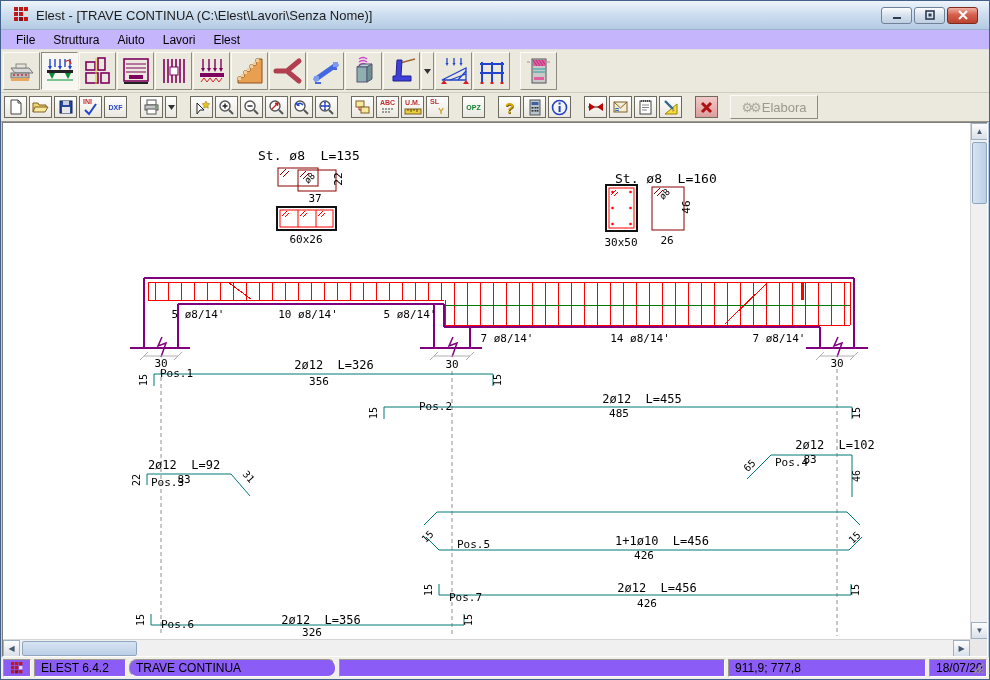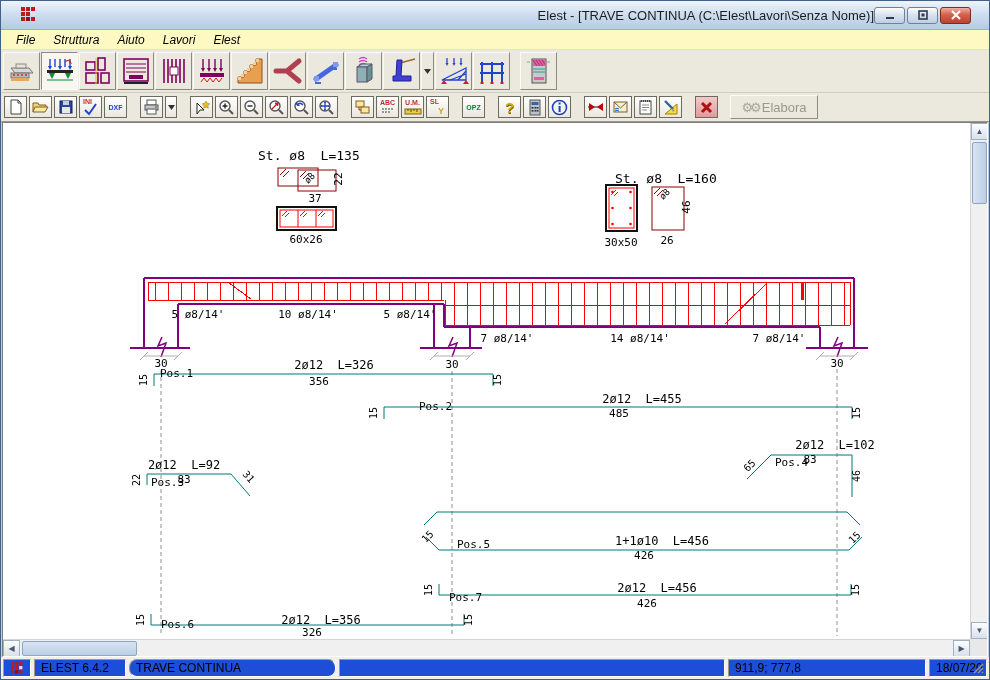--- a/index.html
+++ b/index.html
@@ -5,38 +5,37 @@
   html,body{margin:0;padding:0;background:#888;}
   *{box-sizing:border-box;}
   .window{
     position:relative;width:990px;height:680px;margin:0 auto;
     background:#b9cfe8;border:1px solid #42608a;
     font-family:"Liberation Sans",sans-serif;font-size:12px;color:#000;
     display:flex;flex-direction:column;
   }
   
   .titlebar{
-    height:29px;flex:0 0 29px;display:flex;align-items:center;padding:0 18px;
+    height:29px;flex:0 0 29px;display:flex;align-items:center;padding:0 11px;
     background:linear-gradient(#eef4fb,#cfdff0 45%,#b4cbe4);
     border-bottom:1px solid #9ab2cf;
-    text-align:right;
   }
   .app-icon{width:16px;height:16px;margin:0 6px 0 2px;flex:0 0 16px;}
   .title-text{flex:1;font-size:13px;color:#1c1c1c;white-space:nowrap;overflow:hidden;}
   .winbtns{display:flex;gap:2px;}
   .winbtn{
     width:31px;height:17px;border:1px solid #70819a;border-radius:3px;
     background:linear-gradient(#fdfdfd,#d9e3ef 45%,#bfcfe2);
     display:flex;align-items:center;justify-content:center;
   }
   .winbtn.close{background:linear-gradient(#f0b0a4,#d6604d 45%,#b8432f);border-color:#7e2a1c;}
   
   .menubar{
-    height:20px;flex:0 0 20px;background:#fef9c3;display:flex;align-items:center;
-    padding-left:6px;border-bottom:1px solid #e0e0e0;font-style:italic;
+    height:20px;flex:0 0 20px;background:#c4b5fd;display:flex;align-items:center;
+    padding-left:6px;border-bottom:1px solid #e0e0e0;
   }
   .menu-item{padding:2px 9px;cursor:default;}
   
   .toolbar1{
     height:43px;flex:0 0 43px;background:#ebe8dd;display:flex;align-items:center;
     padding:2px 2px;border-bottom:1px solid #cfccc0;gap:1px;
   }
   .tb1-btn{
     width:37px;height:38px;display:flex;align-items:center;justify-content:center;
     background:#ebe8dd;border:1px solid;border-color:#fbfaf6 #8d8a80 #8d8a80 #fbfaf6;
@@ -82,21 +81,21 @@
   .sb-thumb-h{position:absolute;top:1px;height:15px;background:linear-gradient(#d7e3f2,#bccfe6);border:1px solid #8fa6c0;border-radius:2px;}
   .sb-corner{position:absolute;right:0;bottom:0;width:17px;height:17px;background:#e8e8e8;}
   
   .statusbar{
     height:22px;flex:0 0 22px;background:#f0efe9;display:flex;align-items:stretch;
     gap:3px;padding:2px 2px;font-size:12px;
   }
   .sb-panel{
     border:1px solid;border-color:#9b988d #fdfdfa #fdfdfa #9b988d;
     display:flex;align-items:center;padding:0 6px;white-space:nowrap;overflow:hidden;
-    background:#1d4ed8;
+    background:#8b5cf6;
   }
   .grip{position:absolute;right:1px;bottom:1px;width:13px;height:13px;}
 </style>
 </head>
 <body>
 
 <div class="window">
 
   <div class="titlebar">
     <svg class="app-icon" viewBox="0 0 16 16">

